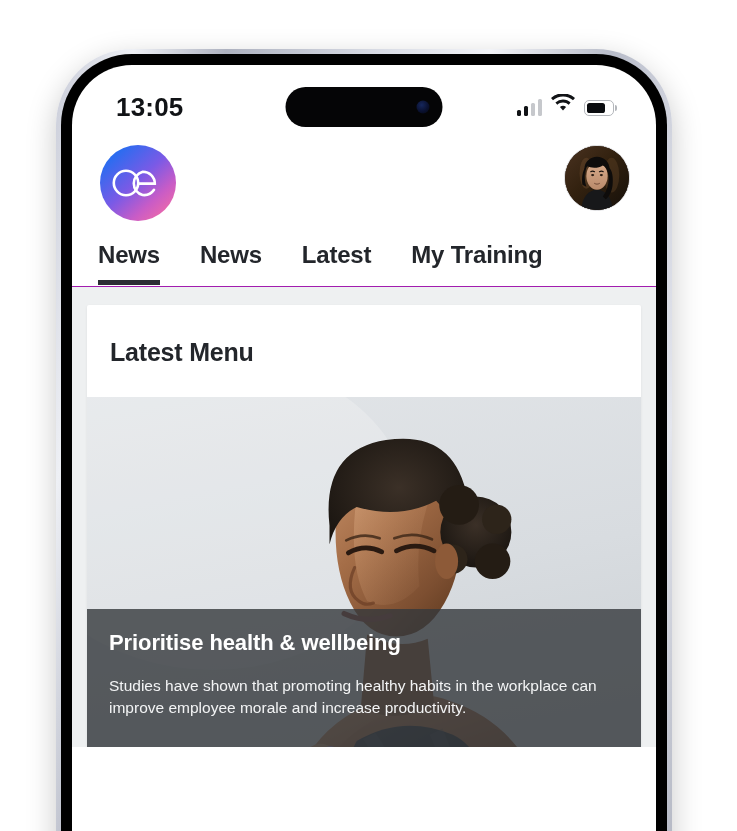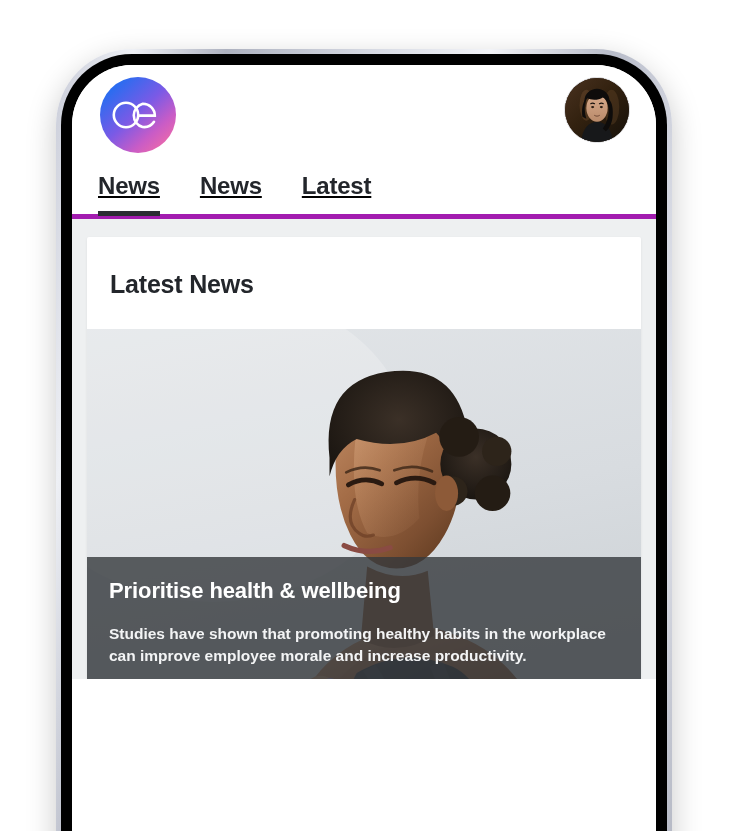--- a/index.html
+++ b/index.html
@@ -183,25 +183,24 @@
     background: #2a1d14;
     border: 1.5px solid #e6e7ea;
   }
   .avatar svg { display: block; width: 100%; height: 100%; }
 
   
   .tabs {
     position: relative;
     background: #ffffff;
     display: flex;
-    align-items: center;
+    align-items: flex-start;
     padding: 0 0 0 26px;
     height: 46px;
-    border-bottom: 5px solid #a21caf;
-    text-decoration: underline;
+    border-bottom: 1px solid #a21caf;
   }
   .tab {
     font-size: 24px;
     font-weight: bold;
     color: #23262b;
     padding: 0 0 11px 0;
     margin-right: 40px;
     white-space: nowrap;
     letter-spacing: -0.2px;
     border-bottom: 5px solid transparent;
@@ -238,49 +237,77 @@
     height: 408px;
     background: linear-gradient(175deg, #dde1e4 0%, #d6dade 55%, #cfd4d8 100%);
     overflow: hidden;
   }
   .hero svg { position: absolute; inset: 0; width: 100%; height: 100%; display: block; }
 
   .hero-overlay {
     position: absolute;
     left: 0;
     right: 0;
-    bottom: 0;
+    bottom: 16px;
     height: 180px;
     background: rgba(52,56,60,0.80);
     padding: 21px 22px 18px 22px;
     color: #ffffff;
   }
   .hero-heading {
     font-size: 22px;
     font-weight: bold;
     letter-spacing: -0.1px;
     margin-bottom: 19px;
   }
   .hero-desc {
     font-size: 15.5px;
     line-height: 1.42;
     color: #f3f4f5;
     margin-bottom: 18px;
-    font-weight: bold;
   }
 </style>
 </head>
 <body>
 
 <div id="stage">
 
   <div class="phone-shell">
     <div class="phone-bezel">
       <div class="phone-screen">
 
+        <div class="status-bar">
+          <div class="status-time">13:05</div>
+
+          <div class="dynamic-island">
+            <div class="island-lens"></div>
+          </div>
+
+          <div class="status-right">
+            <div class="signal-bars">
+              <i></i>
+                <i></i>
+                <i></i>
+                <i></i>
+            </div>
+
+            <span class="wifi-icon">
+              <svg width="24" height="18" viewBox="0 0 24 18">
+                <path d="M12 16.6 8.9 12.9a4.9 4.9 0 0 1 6.2 0z" fill="#111316"></path>
+                <path d="M12 8.6c-2.2 0-4.2.8-5.7 2.2l-1.9-2.2A11.3 11.3 0 0 1 12 5.6c2.9 0 5.6 1.1 7.6 3l-1.9 2.2A8.4 8.4 0 0 0 12 8.6z" fill="#111316"></path>
+                <path d="M12 2.4c-3.9 0-7.4 1.5-10 3.9L0 4.1A16.9 16.9 0 0 1 12 -0.6c4.6 0 8.9 1.8 12 4.7l-2 2.2A14.3 14.3 0 0 0 12 2.4z" fill="#111316"></path>
+              </svg>
+            </span>
+
+            <span class="battery">
+              <span class="battery-fill"></span>
+              <span class="battery-cap"></span>
+            </span>
+          </div>
+        </div>
 
         <div class="app-header">
 
           <div class="brand-logo">
             <svg width="58" height="34" viewBox="0 0 58 34" aria-hidden="true">
               <circle cx="17" cy="17" r="12.2" fill="none" stroke="#ffffff" stroke-width="2.6"></circle>
               <path d="M29.6 17.6h16.2a11.8 11.8 0 0 0-12-11.8 12 12 0 0 0-.2 23.2 12 12 0 0 0 11.4-5.2" fill="none" stroke="#ffffff" stroke-width="2.6" stroke-linecap="round"></path>
             </svg>
           </div>
 
@@ -310,27 +337,28 @@
               <path d="M30.5 38.5q2.5 1.6 5 0" fill="none" stroke="#7d5540" stroke-width="1.1" stroke-linecap="round"></path>
               <path d="M26.5 26.5q2-1.2 4 0M35.5 26.5q2-1.2 4 0" fill="none" stroke="#1a1410" stroke-width="1.1" stroke-linecap="round"></path>
             </svg>
           </div>
         </div>
 
         <div class="tabs">
           <div class="tab active">News</div>
           <div class="tab">News</div>
           <div class="tab">Latest</div>
+          <div class="tab">My Training</div>
         </div>
 
         <div class="app-body">
 
           <div class="card">
 
-            <div class="card-title">Latest News</div>
+            <div class="card-title">Latest Menu</div>
 
             <div class="hero">
 
               <svg viewBox="0 0 530 408" preserveAspectRatio="xMidYMid slice" aria-hidden="true">
                 <defs>
                   <linearGradient id="wall" x1="0" y1="0" x2="0.25" y2="1">
                     <stop offset="0%" stop-color="#e2e5e8"></stop>
                     <stop offset="55%" stop-color="#d8dce0"></stop>
                     <stop offset="100%" stop-color="#ccd1d5"></stop>
                   </linearGradient>

